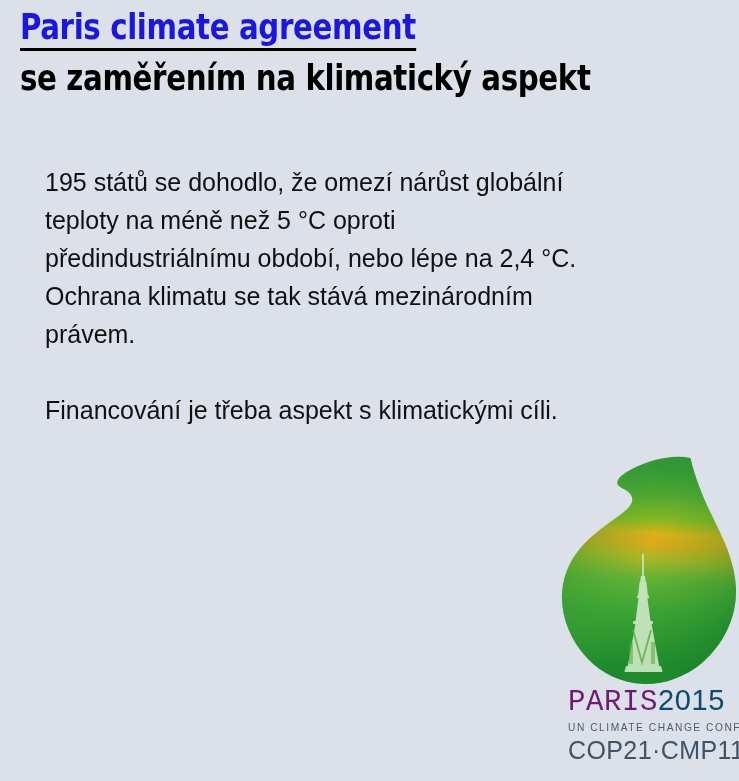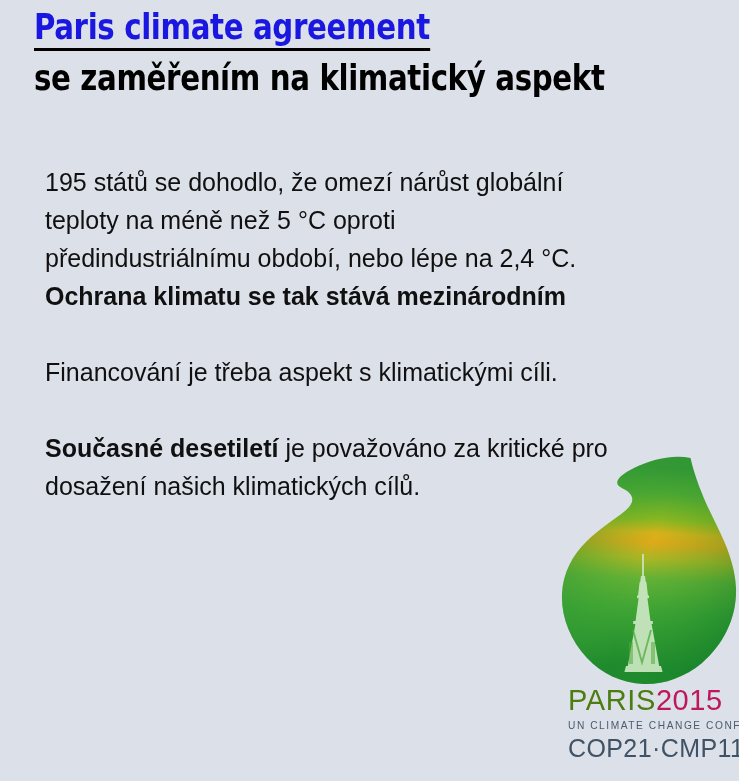--- a/index.html
+++ b/index.html
@@ -17,21 +17,21 @@
 
   #slide {
     position: absolute;
     inset: 0;
     background: #dce0e8;
   }
 
   
   #title-block {
     position: absolute;
-    left: 34px;
+    left: 20px;
     top: 8px;
     width: 700px;
   }
   .title-line-1 {
     font-family: "DejaVu Sans Condensed", "Liberation Sans Narrow", "Liberation Sans", sans-serif;
     font-size: 35px;
     font-weight: bold;
     color: #1a17e0;
     letter-spacing: -0.4px;
     line-height: 1.12;
@@ -66,21 +66,21 @@
     color: #101010;
     font-family: "Liberation Sans", sans-serif;
   }
   #body-copy .para {
     margin: 0;
   }
   #body-copy .spacer {
     height: 38px;
   }
   #body-copy .bold {
-    font-weight: bold;
+    font-weight: normal;
   }
   .para-line {
     display: block;
     white-space: nowrap;
   }
 
   
   #logo {
     position: absolute;
     left: 546px;
@@ -102,22 +102,22 @@
     width: 175px;
     text-align: left;
   }
   .wm-line-1 {
     font-size: 29px;
     font-weight: normal;
     letter-spacing: 0.6px;
     line-height: 1;
     white-space: nowrap;
   }
-  .wm-paris { color: #4d7c0f; }
-  .wm-year  { color: #be185d; }
+  .wm-paris { color: #701a75; font-family: Liberation Mono, monospace; }
+  .wm-year  { color: #0c4a6e; }
   .wm-line-2 {
     font-size: 10.2px;
     color: #4a5c6e;
     letter-spacing: 1.55px;
     line-height: 1;
     margin-top: 6px;
     white-space: nowrap;
   }
   .wm-line-3 {
     font-size: 25px;
@@ -138,34 +138,31 @@
     <div class="title-line-2">se zaměřením na klimatický aspekt</div>
   </div>
 
   <div id="body-copy">
 
     <div class="para">
       <span class="para-line">195 států se dohodlo, že omezí nárůst globální</span>
       <span class="para-line">teploty na méně než 5 °C oproti</span>
       <span class="para-line">předindustriálnímu období, nebo lépe na 2,4 °C.</span>
       <span class="para-line bold">Ochrana klimatu se tak stává mezinárodním</span>
+      <span class="para-line bold">právem.</span>
     </div>
 
     <div class="spacer"></div>
 
     <div class="para">
       <span class="para-line">Financování je třeba aspekt s klimatickými cíli.</span>
     </div>
 
     <div class="spacer"></div>
 
-    <div class="para">
-      <span class="para-line"><span class="bold">Současné desetiletí</span><span> je považováno za kritické pro</span></span>
-      <span class="para-line">dosažení našich klimatických cílů.</span>
-    </div>
 
   </div>
 
   <div id="logo">
     <svg id="leaf-svg" width="193" height="240" viewBox="0 0 193 240">
       <defs>
         <linearGradient id="leafGrad" x1="0.42" y1="0.04" x2="0.38" y2="0.92">
           <stop offset="0.00" stop-color="#2f9435"></stop>
           <stop offset="0.13" stop-color="#4aa632"></stop>
           <stop offset="0.26" stop-color="#8fb81f"></stop>

